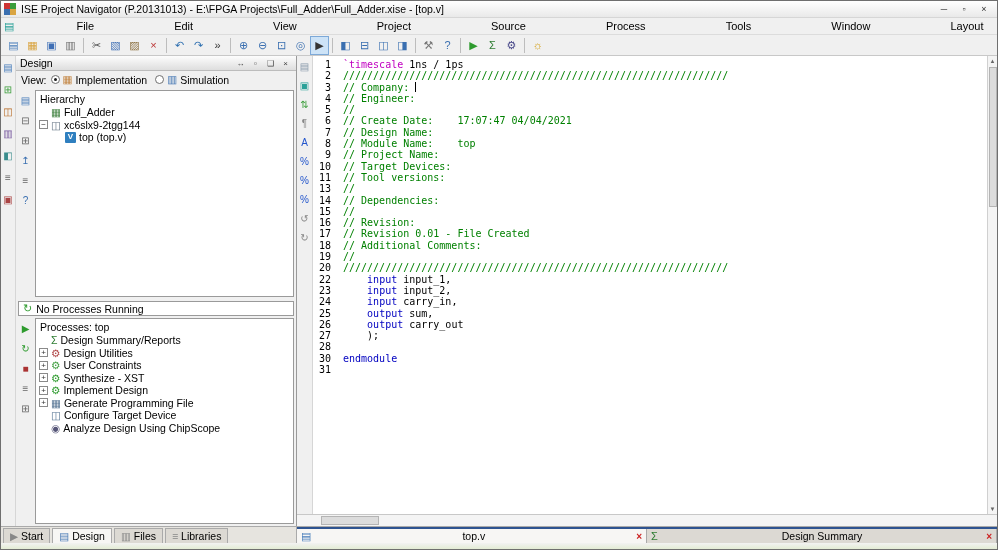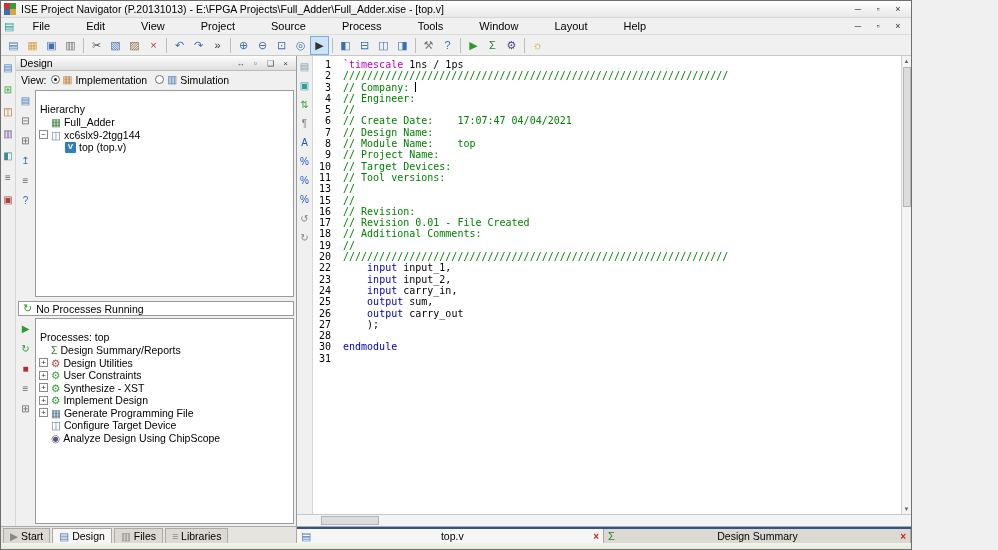--- a/index.html
+++ b/index.html
@@ -1,27 +1,27 @@
 <!DOCTYPE html>
 <html><head>
 <meta charset="utf-8">
 <style>
   *{box-sizing:border-box;margin:0;padding:0;}
   html,body{width:998px;height:550px;overflow:hidden;}
   body{font-family:"Liberation Sans",sans-serif;font-size:11px;color:#000;background:#f0f0f0;}
-  .window{width:912px;height:550px;border:1px solid #6f6f6f;display:flex;flex-direction:column;background:#f0f0f0;}
+  .window{width:998px;height:550px;border:1px solid #6f6f6f;display:flex;flex-direction:column;background:#f0f0f0;}
   .gl{display:inline-flex;align-items:center;justify-content:center;line-height:1;}
   .gl.boxed{width:11px;height:11px;font-size:8px;font-weight:bold;border-radius:1px;}
 
   .titlebar{height:17px;display:flex;align-items:center;gap:5px;padding:0 3px;background:linear-gradient(#ffffff,#e9e9e9);border-bottom:1px solid #d6d6d6;font-size:10.5px;flex:none;}
   .win-controls{margin-left:auto;display:flex;}
   .winbtn{width:20px;height:14px;display:flex;align-items:center;justify-content:center;font-size:9px;color:#333;}
 
   .menubar{height:17px;display:flex;align-items:center;background:#f0f0f0;border-bottom:1px solid #dcdcdc;padding:0 3px;flex:none;}
-  .menu-item{padding:1px 18px;cursor:default;}
+  .menu-item{padding:1px 18px;cursor:default;margin-left:44px;}
 
   .toolbar{height:21px;display:flex;align-items:center;padding:0 3px;border-bottom:1px solid #c8c8c8;background:#f0f0f0;flex:none;}
   .tbtn{width:19px;height:19px;border:1px solid transparent;background:transparent;display:flex;align-items:center;justify-content:center;font-size:11px;cursor:default;}
   .tbtn.pressed{background:#cde3f7;border-color:#7da9d8;}
   .tsep{width:1px;height:15px;background:#bdbdbd;margin:0 3px;flex:none;}
 
   .main{flex:1;display:flex;min-height:0;}
   .app-rail{width:15px;background:#f0f0f0;border-right:1px solid #d6d6d6;display:flex;flex-direction:column;align-items:center;padding-top:5px;gap:9px;flex:none;}
   .railbtn{width:13px;height:13px;display:flex;align-items:center;justify-content:center;font-size:10px;cursor:default;}
 
@@ -31,21 +31,21 @@
   .panel-header{height:15px;background:linear-gradient(#fdfdfd,#dedede);border-bottom:1px solid #bcbcbc;display:flex;align-items:center;padding:0 4px;font-size:10.5px;flex:none;}
   .ph-controls{margin-left:auto;display:flex;gap:2px;}
   .phbtn{width:13px;height:11px;font-size:8px;display:flex;align-items:center;justify-content:center;color:#444;}
   .view-row{height:17px;display:flex;align-items:center;gap:4px;padding:0 5px;font-size:10.5px;flex:none;}
   .view-opt{display:flex;align-items:center;gap:3px;}
   .radio{width:9px;height:9px;border:1px solid #707070;border-radius:50%;background:#fff;position:relative;flex:none;}
   .radio.sel::after{content:"";position:absolute;inset:2px;background:#1a1a1a;border-radius:50%;}
   .panel-body{flex:1;display:flex;min-height:0;padding:2px;gap:2px;}
   .side-strip{width:15px;display:flex;flex-direction:column;align-items:center;gap:7px;padding-top:4px;flex:none;}
   .white-box{flex:1;background:#fff;border:1px solid #9a9a9a;overflow:hidden;font-size:10.5px;}
-  .box-label{padding:12px 4px 1px 4px;}
+  .box-label{padding:2px 4px 1px 4px;}
   .trow{display:flex;align-items:center;height:12.5px;gap:3px;white-space:nowrap;cursor:default;}
   .exp{width:9px;height:9px;border:1px solid #8a8a8a;background:#fff;font-size:8px;line-height:7px;text-align:center;color:#333;flex:none;}
   .exp.empty{border:none;background:transparent;}
   .proc-status{height:15px;margin:2px 2px 0 2px;background:#fff;border:1px solid #9a9a9a;display:flex;align-items:center;gap:4px;padding:0 4px;font-size:10.5px;flex:none;}
 
   .editor-col{flex:1;display:flex;flex-direction:column;min-width:0;background:#fff;}
   .editor-main{flex:1;display:flex;min-height:0;}
   .editor-rail{width:16px;background:#f0f0f0;border-right:1px solid #d6d6d6;display:flex;flex-direction:column;align-items:center;padding-top:4px;gap:6px;flex:none;}
   .code-area{flex:1;overflow:hidden;padding-top:3px;background:#fff;}
   .cline{display:flex;height:11.3px;line-height:11.3px;font-family:"DejaVu Sans Mono","Liberation Mono",monospace;font-size:10px;white-space:pre;}
@@ -410,20 +410,21 @@
             <div class="cline"><span class="lnum">3</span><span class="ctext"><span class="tok-com">// Company: </span><span class="caret"></span></span></div>
             <div class="cline"><span class="lnum">4</span><span class="ctext"><span class="tok-com">// Engineer: </span></span></div>
             <div class="cline"><span class="lnum">5</span><span class="ctext"><span class="tok-com">//</span></span></div>
             <div class="cline"><span class="lnum">6</span><span class="ctext"><span class="tok-com">// Create Date:    17:07:47 04/04/2021 </span></span></div>
             <div class="cline"><span class="lnum">7</span><span class="ctext"><span class="tok-com">// Design Name: </span></span></div>
             <div class="cline"><span class="lnum">8</span><span class="ctext"><span class="tok-com">// Module Name:    top </span></span></div>
             <div class="cline"><span class="lnum">9</span><span class="ctext"><span class="tok-com">// Project Name: </span></span></div>
             <div class="cline"><span class="lnum">10</span><span class="ctext"><span class="tok-com">// Target Devices: </span></span></div>
             <div class="cline"><span class="lnum">11</span><span class="ctext"><span class="tok-com">// Tool versions: </span></span></div>
             <div class="cline"><span class="lnum">13</span><span class="ctext"><span class="tok-com">//</span></span></div>
+            <div class="cline"><span class="lnum">14</span><span class="ctext"><span class="tok-com">// Dependencies: </span></span></div>
             <div class="cline"><span class="lnum">15</span><span class="ctext"><span class="tok-com">//</span></span></div>
             <div class="cline"><span class="lnum">16</span><span class="ctext"><span class="tok-com">// Revision: </span></span></div>
             <div class="cline"><span class="lnum">17</span><span class="ctext"><span class="tok-com">// Revision 0.01 - File Created</span></span></div>
             <div class="cline"><span class="lnum">18</span><span class="ctext"><span class="tok-com">// Additional Comments: </span></span></div>
             <div class="cline"><span class="lnum">19</span><span class="ctext"><span class="tok-com">//</span></span></div>
             <div class="cline"><span class="lnum">20</span><span class="ctext"><span class="tok-com">////////////////////////////////////////////////////////////////</span></span></div>
             <div class="cline"><span class="lnum">22</span><span class="ctext"><span class="tok-pl">    </span><span class="tok-kw">input</span><span class="tok-pl"> input_1,</span></span></div>
             <div class="cline"><span class="lnum">23</span><span class="ctext"><span class="tok-pl">    </span><span class="tok-kw">input</span><span class="tok-pl"> input_2,</span></span></div>
             <div class="cline"><span class="lnum">24</span><span class="ctext"><span class="tok-pl">    </span><span class="tok-kw">input</span><span class="tok-pl"> carry_in,</span></span></div>
             <div class="cline"><span class="lnum">25</span><span class="ctext"><span class="tok-pl">    </span><span class="tok-kw">output</span><span class="tok-pl"> sum,</span></span></div>

